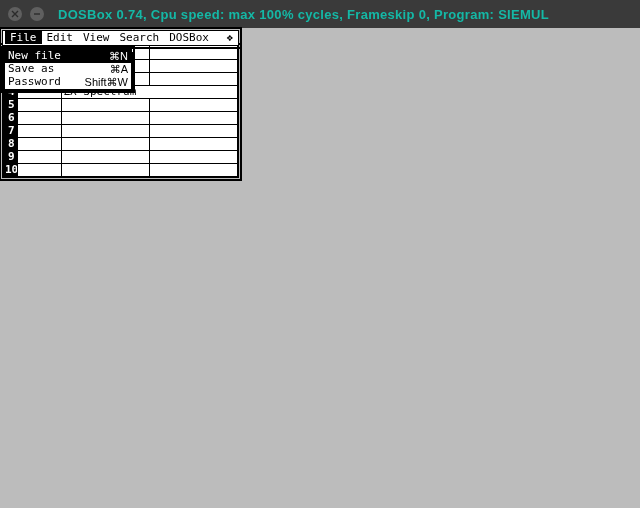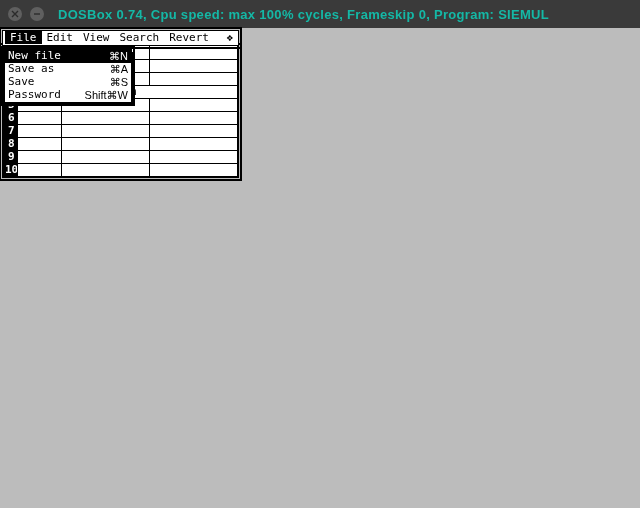--- a/index.html
+++ b/index.html
@@ -151,38 +151,34 @@
   <div class="os-title">DOSBox 0.74, Cpu speed: max 100% cycles, Frameskip  0, Program:   SIEMUL</div>
 </div>
 
 <div class="app">
 
   <div class="menubar">
     <span class="mitem sel">File</span>
     <span class="mitem">Edit</span>
     <span class="mitem">View</span>
     <span class="mitem">Search</span>
-    <span class="mitem">Revert</span>
+    <span class="mitem">DOSBox</span>
     <span class="flower">❖</span>
   </div>
 
   <div class="dropdown">
     <div class="ditem sel">
       <span>New file</span>
       <span class="shortcut clover">⌘N</span>
     </div>
     <div class="ditem">
       <span>Save as</span>
       <span class="shortcut clover">⌘A</span>
     </div>
     <div class="ditem">
-      <span>Save</span>
-      <span class="shortcut clover">⌘S</span>
-    </div>
-    <div class="ditem">
       <span>Password</span>
       <span class="shortcut clover">Shift⌘W</span>
     </div>
   </div>
 
   <div class="grid">
     <table>
       <colgroup>
         <col class="rownum">
           <col class="c1">

